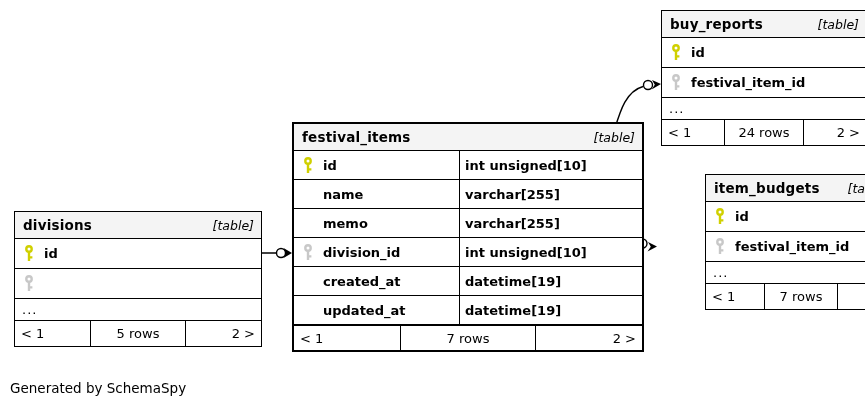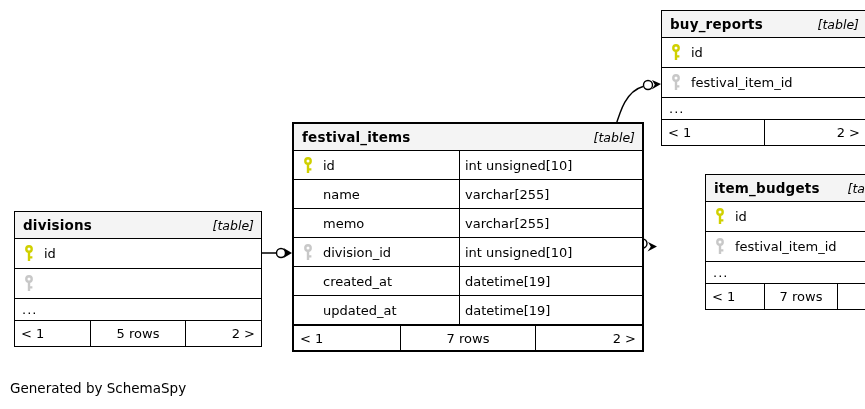--- a/index.html
+++ b/index.html
@@ -40,21 +40,21 @@
   .t-title{font-weight:bold;font-size:13.5px;letter-spacing:0.2px;}
   .t-badge{font-size:12.5px;font-style:italic;}
   .t-row{
     display:flex;
     align-items:stretch;
     height:29px;
     border-bottom:1px solid var(--border-color);
   }
   .small .t-row{height:30px;}
   .t-row:last-of-type{border-bottom:none;}
-  .cell{display:flex;align-items:center;}
+  .cell{display:flex;align-items:center;font-weight:bold;}
   .cell.name{flex:1;padding-left:7px;}
   .focus .cell.name{flex:none;width:166px;border-right:1px solid var(--border-color);}
   .cell.type{flex:1;padding-left:5px;}
   .key-slot{
     width:13px;height:17px;
     margin-right:9px;
     display:inline-flex;align-items:center;justify-content:center;
     flex:none;
   }
   .key-slot svg{display:block;}
@@ -236,20 +236,21 @@
             <circle cx="6" cy="4" r="2.7" fill="none" stroke="currentColor" stroke-width="2.4"></circle>
             <path d="M6 6.8 V16 M6 12.4 H9.4" stroke="currentColor" stroke-width="2.4" fill="none"></path>
           </svg>
         </span>
       <span>festival_item_id</span>
     </div>
   </div>
   <div class="more-row">...</div>
   <div class="t-footer">
     <div class="f-cell f-first">&lt; 1</div>
+    <div class="f-cell f-mid">24 rows</div>
     <div class="f-cell f-last">2 &gt;</div>
   </div>
 </div>
 
 <div class="table-node small" id="tbl-item-budgets">
   <div class="t-header">
     <span class="t-title">item_budgets</span>
     <span class="t-badge">[table]</span>
   </div>
   <div class="t-row">

